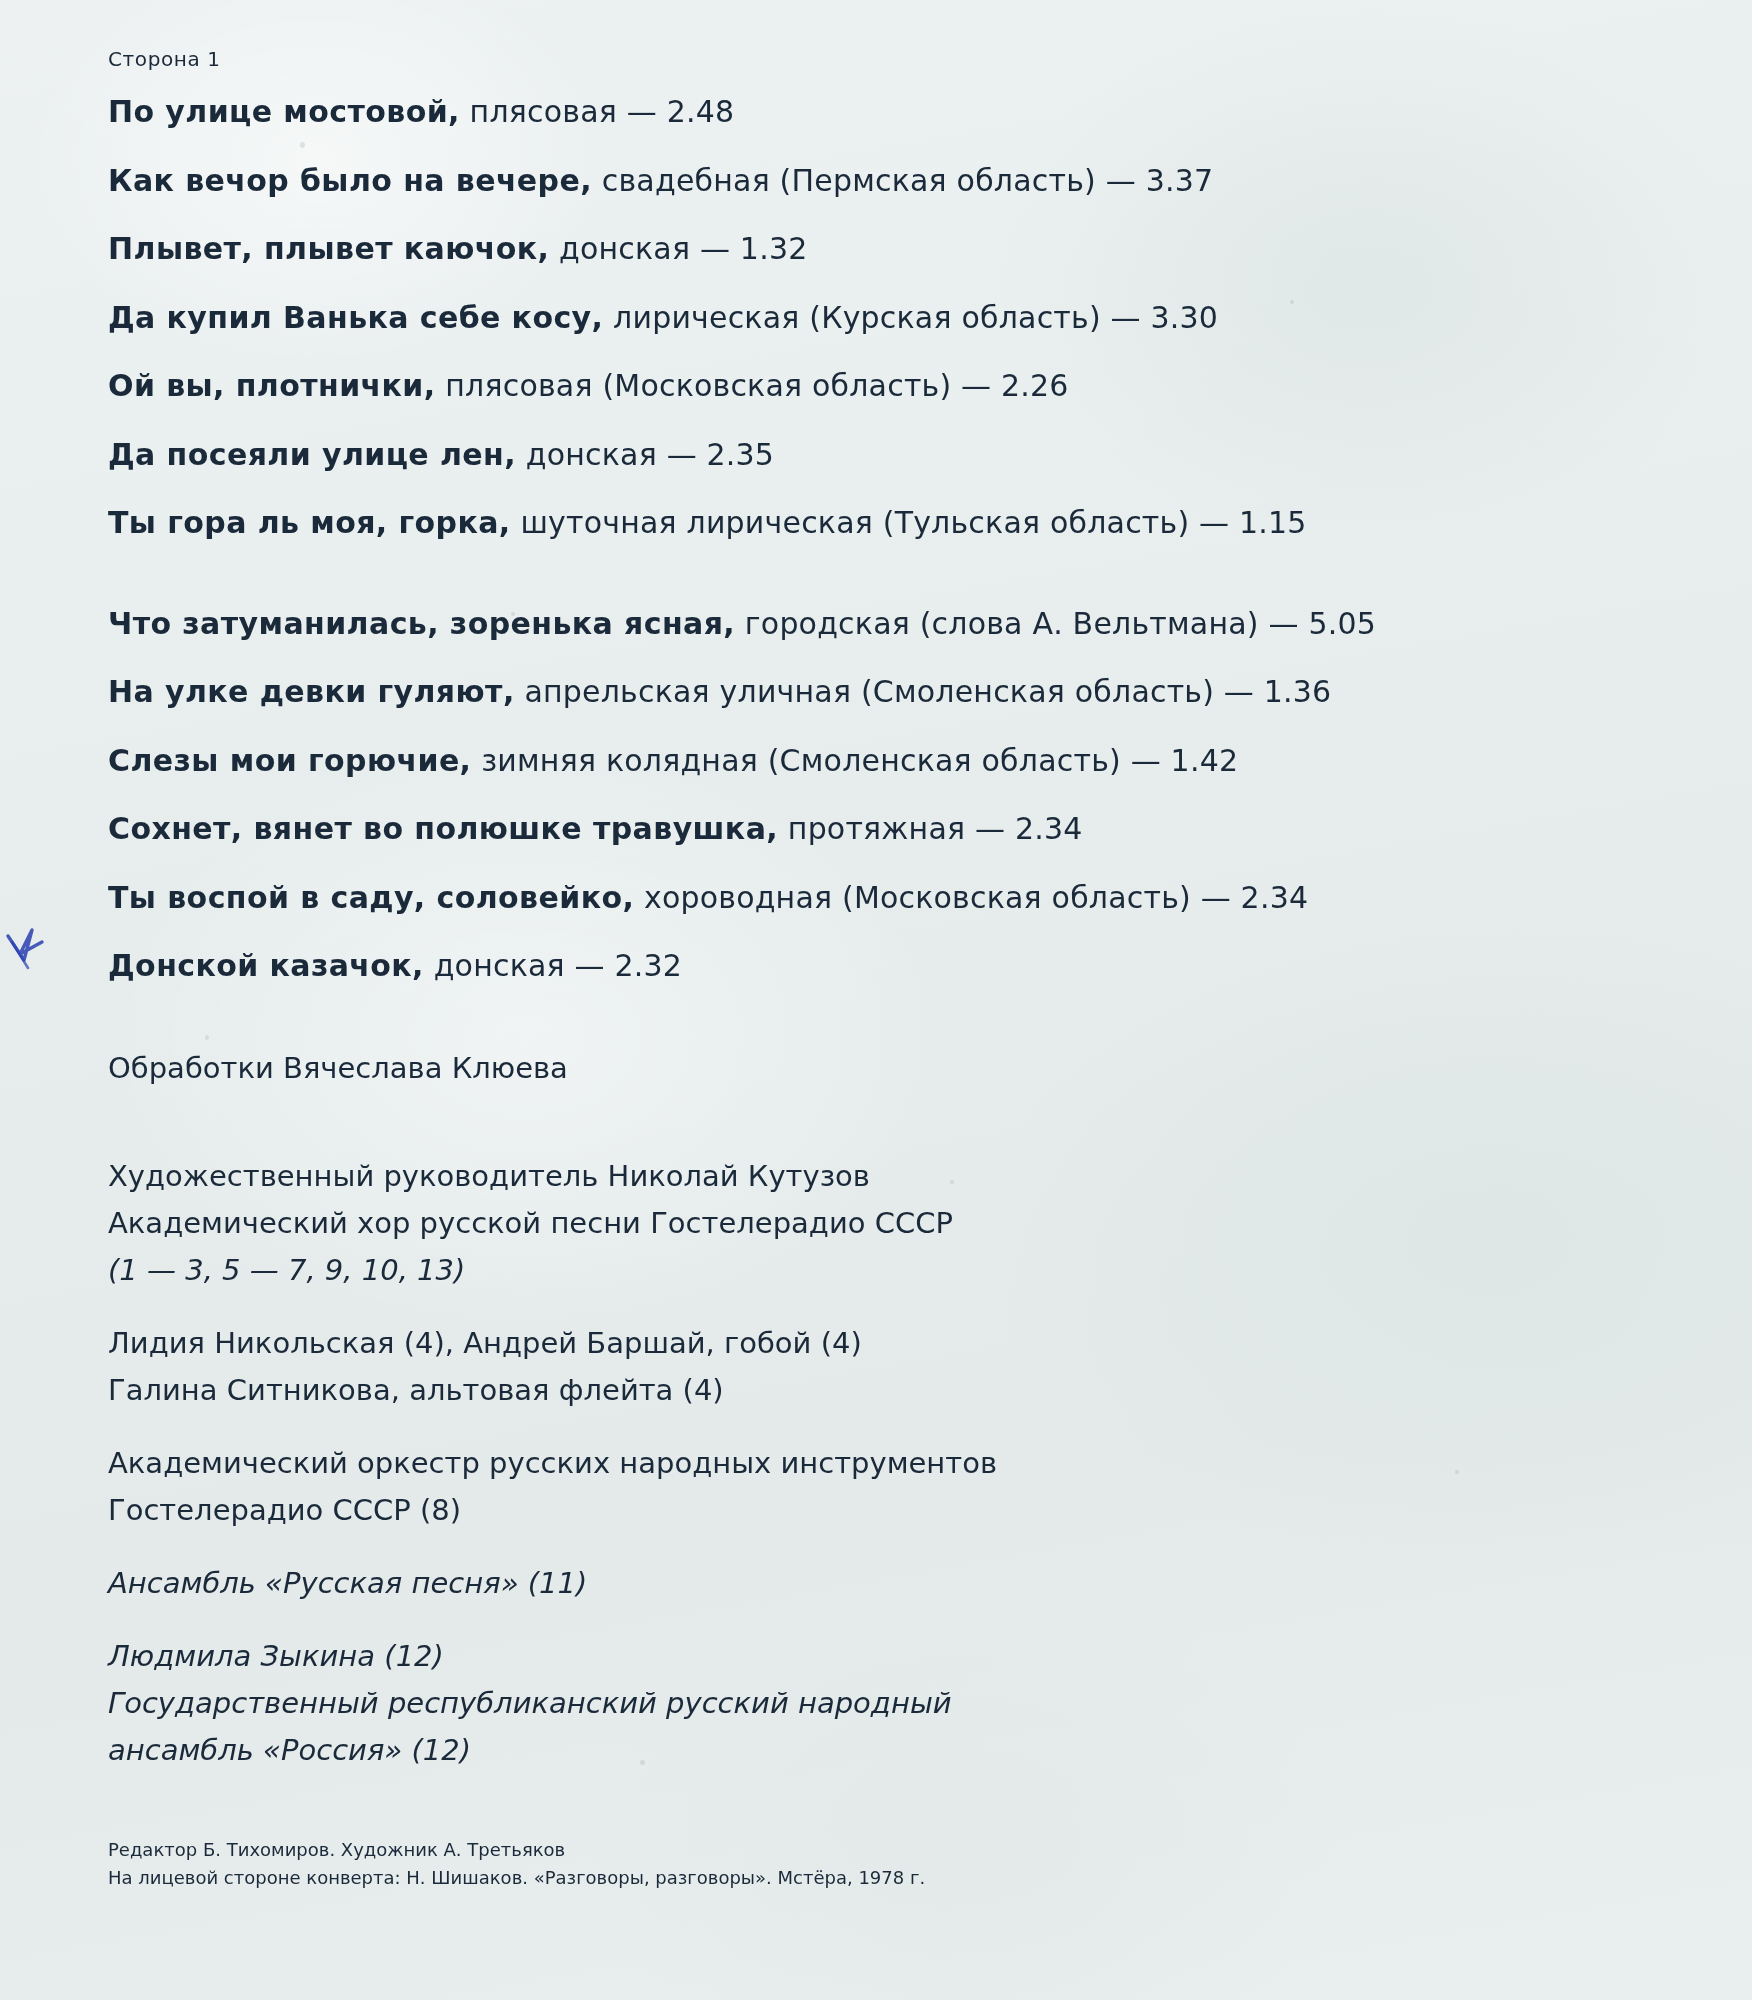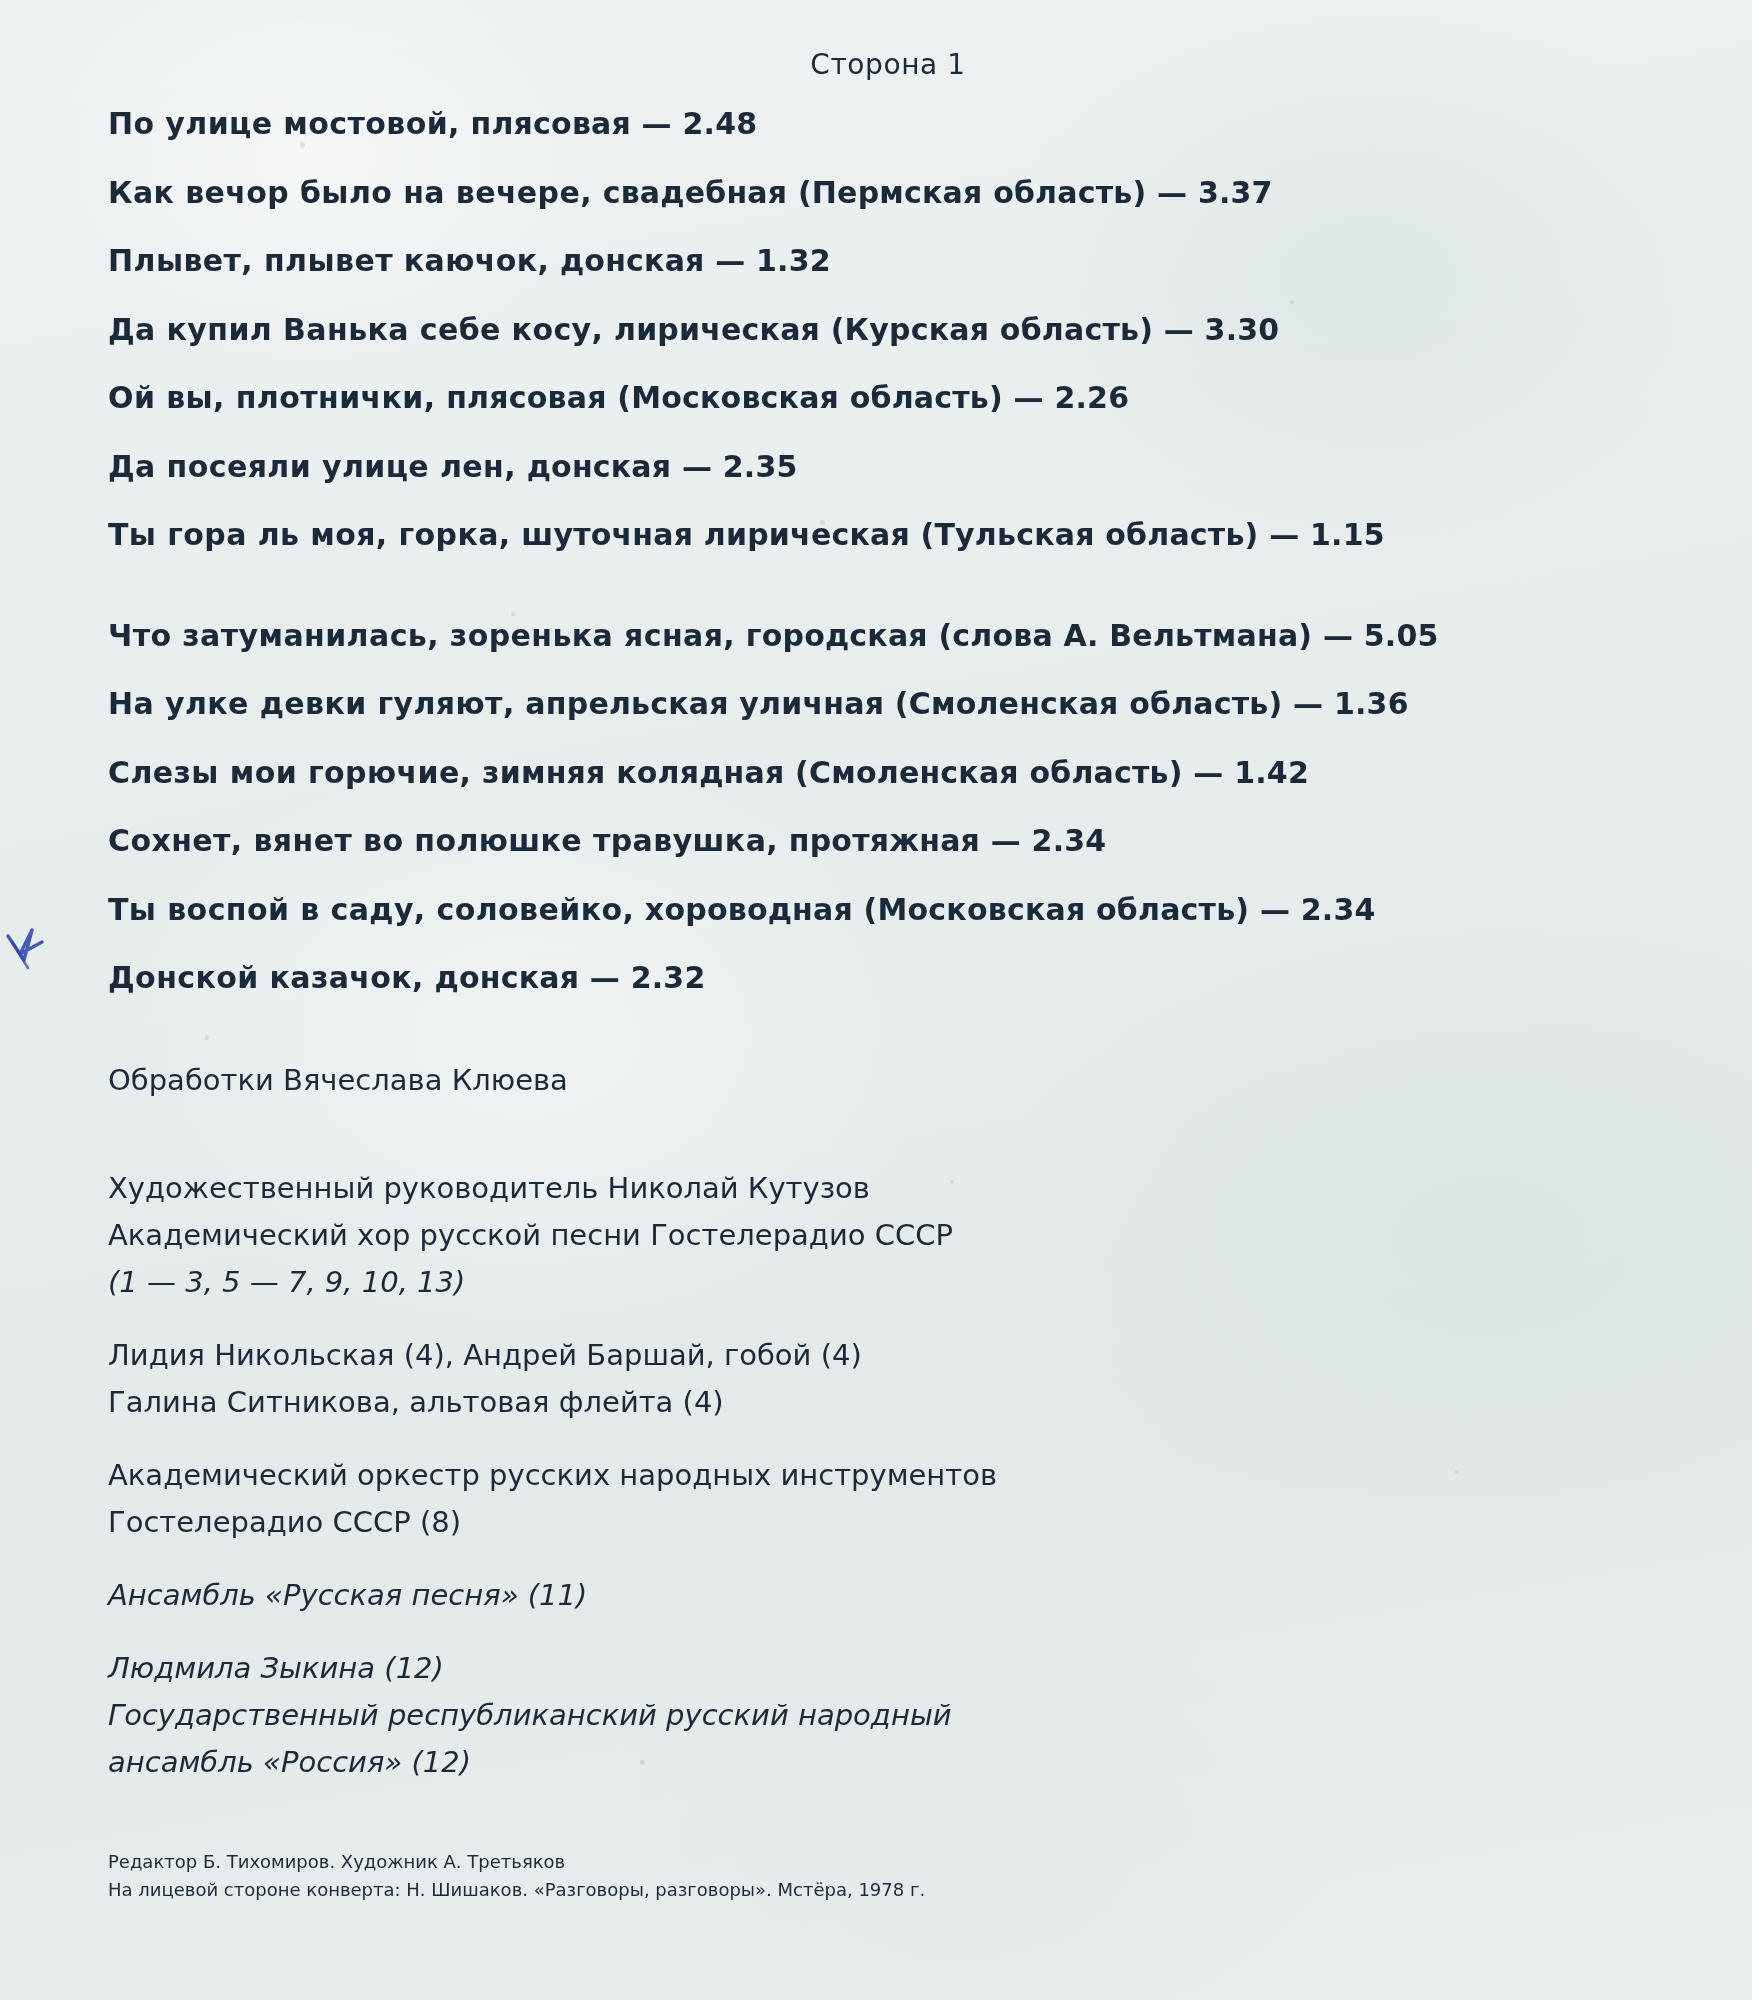--- a/index.html
+++ b/index.html
@@ -33,39 +33,38 @@
     background: rgba(120,140,150,0.20);
     pointer-events: none;
   }
   .content {
     position: absolute;
     left: 108px;
     top: 44px;
     width: 1560px;
   }
   .side-head {
-    font-size: 28px;
+    font-size: 20px;
     letter-spacing: 0.6px;
     margin: 0 0 4px 0;
     line-height: 1.5;
-    text-align: center;
   }
   .track {
     font-size: 30px;
     line-height: 1.55;
     margin: 0;
     padding: 11px 0 11px 0;
     white-space: nowrap;
   }
   .track .t-title {
     font-weight: bold;
     letter-spacing: 0.4px;
   }
   .track .t-rest {
-    font-weight: bold;
+    font-weight: normal;
     letter-spacing: 0.2px;
   }
   .gap-side {
     height: 32px;
   }
   .block {
     font-size: 29px;
     line-height: 1.62;
     margin: 0;
     white-space: nowrap;

